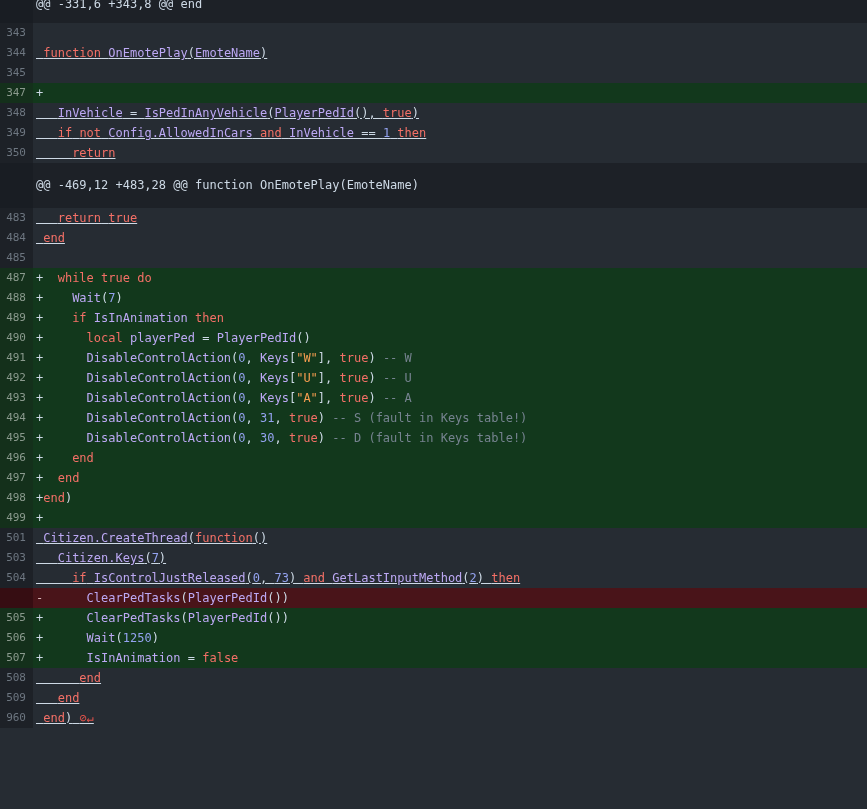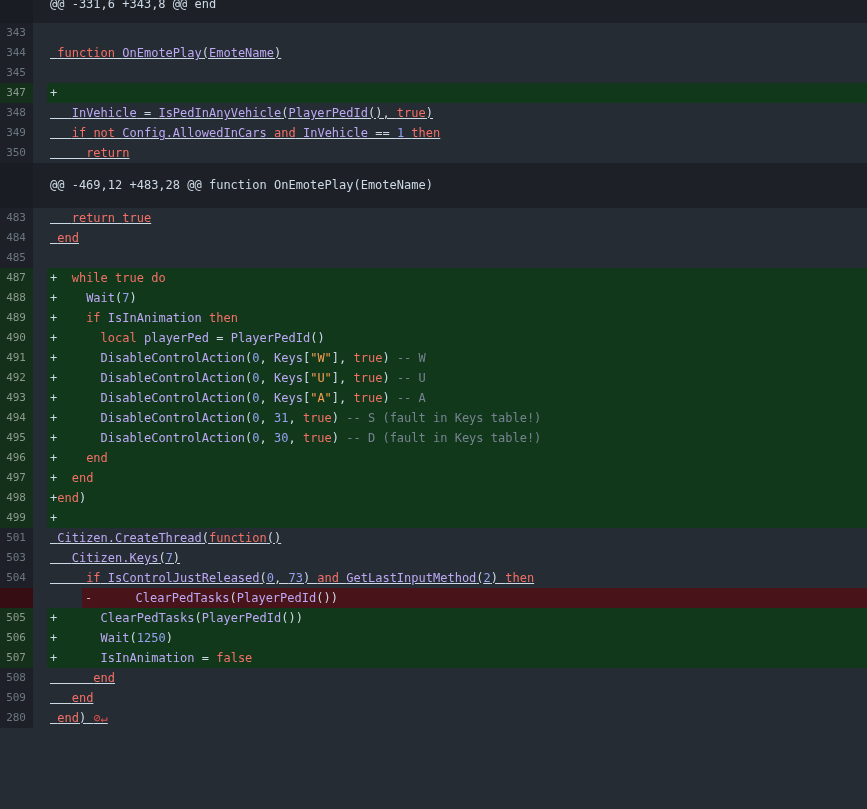--- a/index.html
+++ b/index.html
@@ -9,34 +9,34 @@
     --kw:#f47067; --ident:#bda9f5; --num:#94a3f0; --str:#f69d50; --cmt:#768390;
     --plain:#cdd9e5; --delmark:#d9b4b8; --nn:#e5534b;
   }
   html,body{margin:0;padding:0;}
   body{
     width:867px;height:809px;overflow:hidden;background:var(--page-bg);
     font-family:"DejaVu Sans Mono","Liberation Mono",monospace;
     font-size:12px;
   }
   .diff{width:867px;}
-  .row{display:flex;height:20px;line-height:20px;gap:14px;}
+  .row{display:flex;height:20px;line-height:20px;}
   .gutter{
     width:33px;flex:0 0 33px;box-sizing:border-box;text-align:right;
     padding-right:7px;color:var(--num-color);background:var(--gutter-bg);
     font-size:11px;user-select:none;
   }
   .code{
     flex:1 1 auto;white-space:pre;color:var(--plain);padding-left:3px;
     overflow:hidden;
   }
   .row.context .code{background:var(--page-bg);text-decoration:underline;}
   .row.add .code{background:var(--add-bg);}
   .row.add .gutter{background:var(--add-gutter-bg);color:var(--num-add-color);}
-  .row.del .code{background:var(--del-bg);margin-left:35px;}
+  .row.del .code{background:var(--del-bg);}
   .row.del .gutter{background:var(--del-gutter-bg);}
   .row.hunk{background:var(--hunk-bg);}
   .row.hunk .gutter{background:var(--hunk-gutter-bg);}
   .row.hunk .code{color:var(--hunk-text);background:var(--hunk-bg);}
   .row.hunk1{height:23px;overflow:hidden;}
   .row.hunk1 .code{line-height:16px;margin-top:-4px;}
   .row.hunk2{height:45px;}
   .row.hunk2 .code{line-height:45px;}
   .seg-k{color:var(--kw);}
   .seg-f{color:var(--ident);}
@@ -182,16 +182,16 @@
     </div>
     <div class="row context">
       <div class="gutter">508</div>
       <div class="code"><span class="seg-p">      </span><span class="seg-k">end</span></div>
     </div>
     <div class="row context">
       <div class="gutter">509</div>
       <div class="code"><span class="seg-p">   </span><span class="seg-k">end</span></div>
     </div>
     <div class="row context">
-      <div class="gutter">280</div>
+      <div class="gutter">960</div>
       <div class="code"><span class="seg-p"> </span><span class="seg-k">end</span><span class="seg-p">)</span><span class="seg-p"> </span><span class="seg-nn">⊘↵</span></div>
     </div>
   </div>
 
 </body></html>

